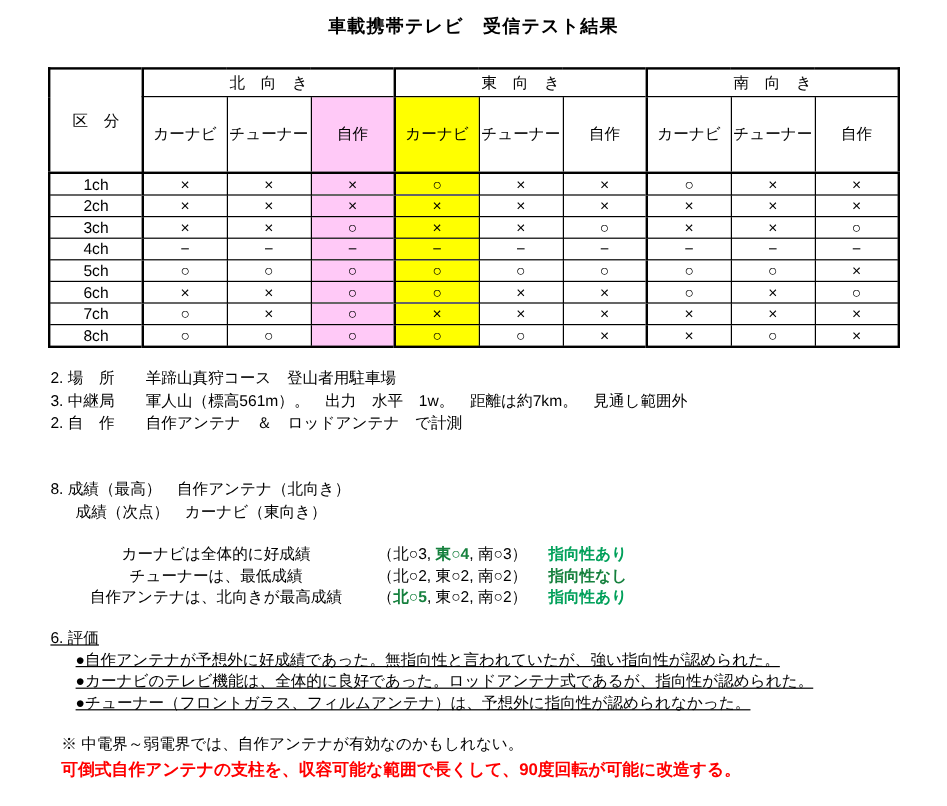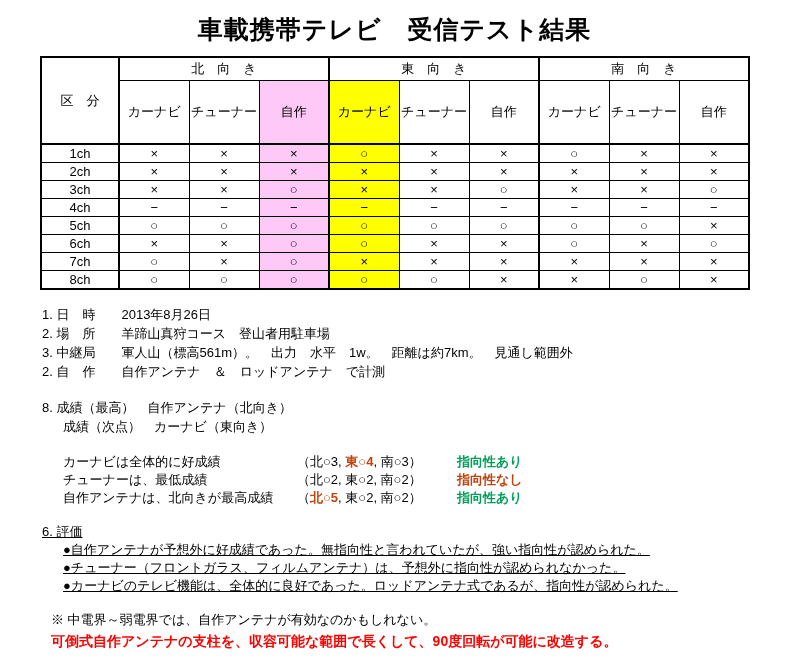--- a/index.html
+++ b/index.html
@@ -10,21 +10,21 @@
     font-family: "Liberation Sans", sans-serif;
     color: #000000;
     -webkit-font-smoothing: none;
   }
   .page { position: relative; width: 789px; height: 672px; }
 
   
   .title {
     position: absolute; top: 13px; left: 0; width: 789px;
     text-align: center;
-    font-size: 25px; font-weight: bold; letter-spacing: 1px;
+    font-size: 15px; font-weight: bold; letter-spacing: 1px;
   }
 
   
   .rtable {
     position: absolute; top: 56px; left: 40px;
     border-collapse: collapse; table-layout: fixed;
     border: 2px solid #000;
   }
   .rtable td {
     border: 1px solid #000;
@@ -40,25 +40,25 @@
   td.thickL { border-left-width: 2px; }
   td.rowlabel { border-right-width: 2px; }
   .hl-pink   { background: #FFC9F7; }
   .hl-yellow { background: #FFFF00; }
 
   
   .sec { position: absolute; left: 42px; font-size: 13px; }
   .info { top: 305px; line-height: 19px; }
   .results { top: 398px; line-height: 19px; }
   .results .indent1 { margin-left: 21px; }
-  .result-lines { margin-top: 17px; margin-left: 21px; line-height: 18px; }
+  .result-lines { margin-top: 17px; margin-left: 21px; line-height: 18px; text-align: center; }
   .result-line { display: flex; white-space: pre; }
   .result-line .pre { width: 234px; flex: none; }
   .result-line .detail { width: 160px; flex: none; }
-  .c-red { color: #c2410c; font-weight: bold; }
+  .c-red { color: #15803d; font-weight: bold; }
   .c-green { color: #00A05A; font-weight: bold; }
   .eval { top: 522px; line-height: 19px; text-decoration: underline; }
   .eval .bullets { margin-left: 21px; margin-top: 0; line-height: 18px; }
   .notes { top: 610px; left: 51px; font-size: 13px; line-height: 20px; }
   .note-red {
     margin-top: 1px;
     color: #FF0000; font-weight: bold; font-size: 14px;
   }
 </style>
 </head>
@@ -194,42 +194,41 @@
           <td>○</td>
           <td>×</td>
           <td class="thickL">×</td>
           <td>○</td>
           <td>×</td>
         </tr>
       </tbody>
   </table>
 
   <div class="sec info">
-      <div>1. 日　時　　2013年8月26日</div>
       <div>2. 場　所　　羊蹄山真狩コース　登山者用駐車場</div>
       <div>3. 中継局　　軍人山（標高561m）。　出力　水平　1w。　距離は約7km。　見通し範囲外</div>
       <div>2. 自　作　　自作アンテナ　＆　ロッドアンテナ　で計測</div>
     </div>
 
   <div class="sec results">
     <div>8. 成績（最高）　自作アンテナ（北向き）</div>
     <div class="indent1">成績（次点）　カーナビ（東向き）</div>
     <div class="result-lines">
         <div class="result-line"><span class="pre">カーナビは全体的に好成績</span><span class="detail"><span>（北○3, </span><span class="c-red">東○4</span><span>, 南○3）</span></span><span class="verdict c-green">指向性あり</span></div>
         <div class="result-line"><span class="pre">チューナーは、最低成績</span><span class="detail"><span>（北○2, 東○2, 南○2）</span></span><span class="verdict c-red">指向性なし</span></div>
         <div class="result-line"><span class="pre">自作アンテナは、北向きが最高成績</span><span class="detail"><span>（</span><span class="c-red">北○5</span><span>, 東○2, 南○2）</span></span><span class="verdict c-green">指向性あり</span></div>
       </div>
   </div>
 
   <div class="sec eval">
     <div>6. 評価</div>
     <div class="bullets">
         <div>●自作アンテナが予想外に好成績であった。無指向性と言われていたが、強い指向性が認められた。</div>
+        <div>●カーナビのテレビ機能は、全体的に良好であった。ロッドアンテナ式であるが、指向性が認められた。</div>
         <div>●チューナー（フロントガラス、フィルムアンテナ）は、予想外に指向性が認められなかった。</div>
-        <div>●カーナビのテレビ機能は、全体的に良好であった。ロッドアンテナ式であるが、指向性が認められた。</div>
       </div>
   </div>
 
   <div class="sec notes">
     <div>※ 中電界～弱電界では、自作アンテナが有効なのかもしれない。</div>
     <div class="note-red">可倒式自作アンテナの支柱を、収容可能な範囲で長くして、90度回転が可能に改造する。</div>
   </div>
 
 </div>
 

